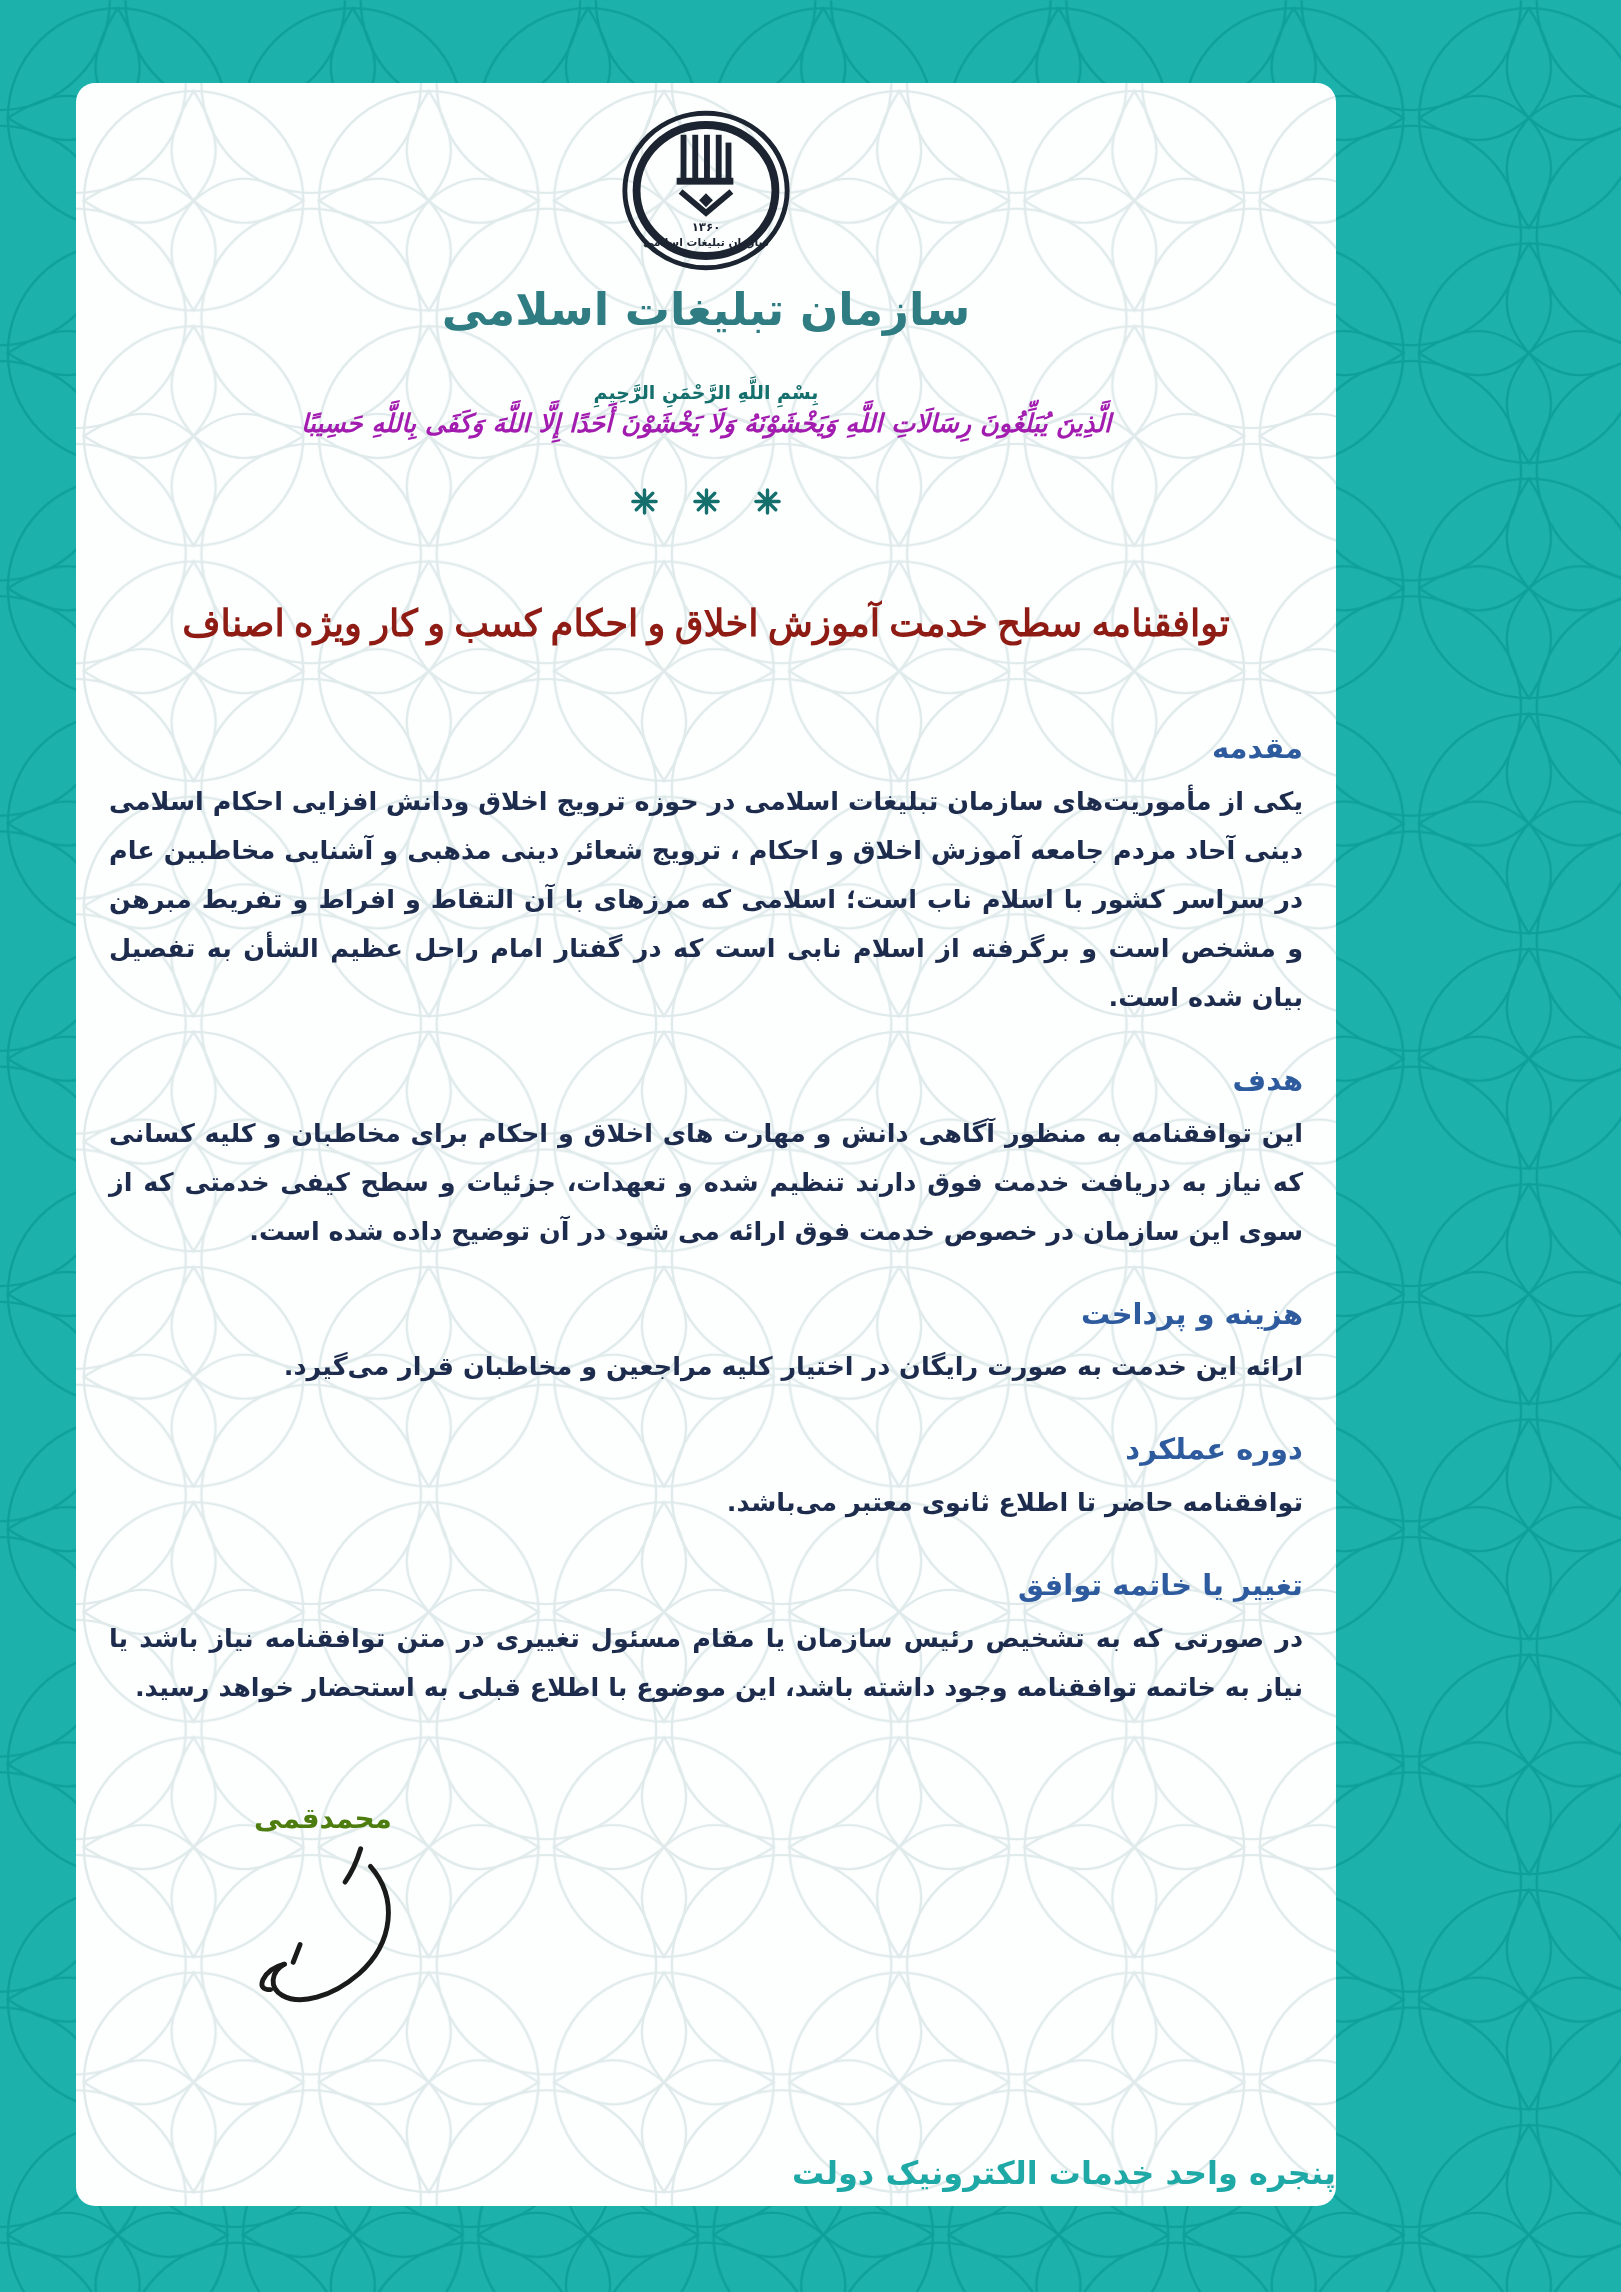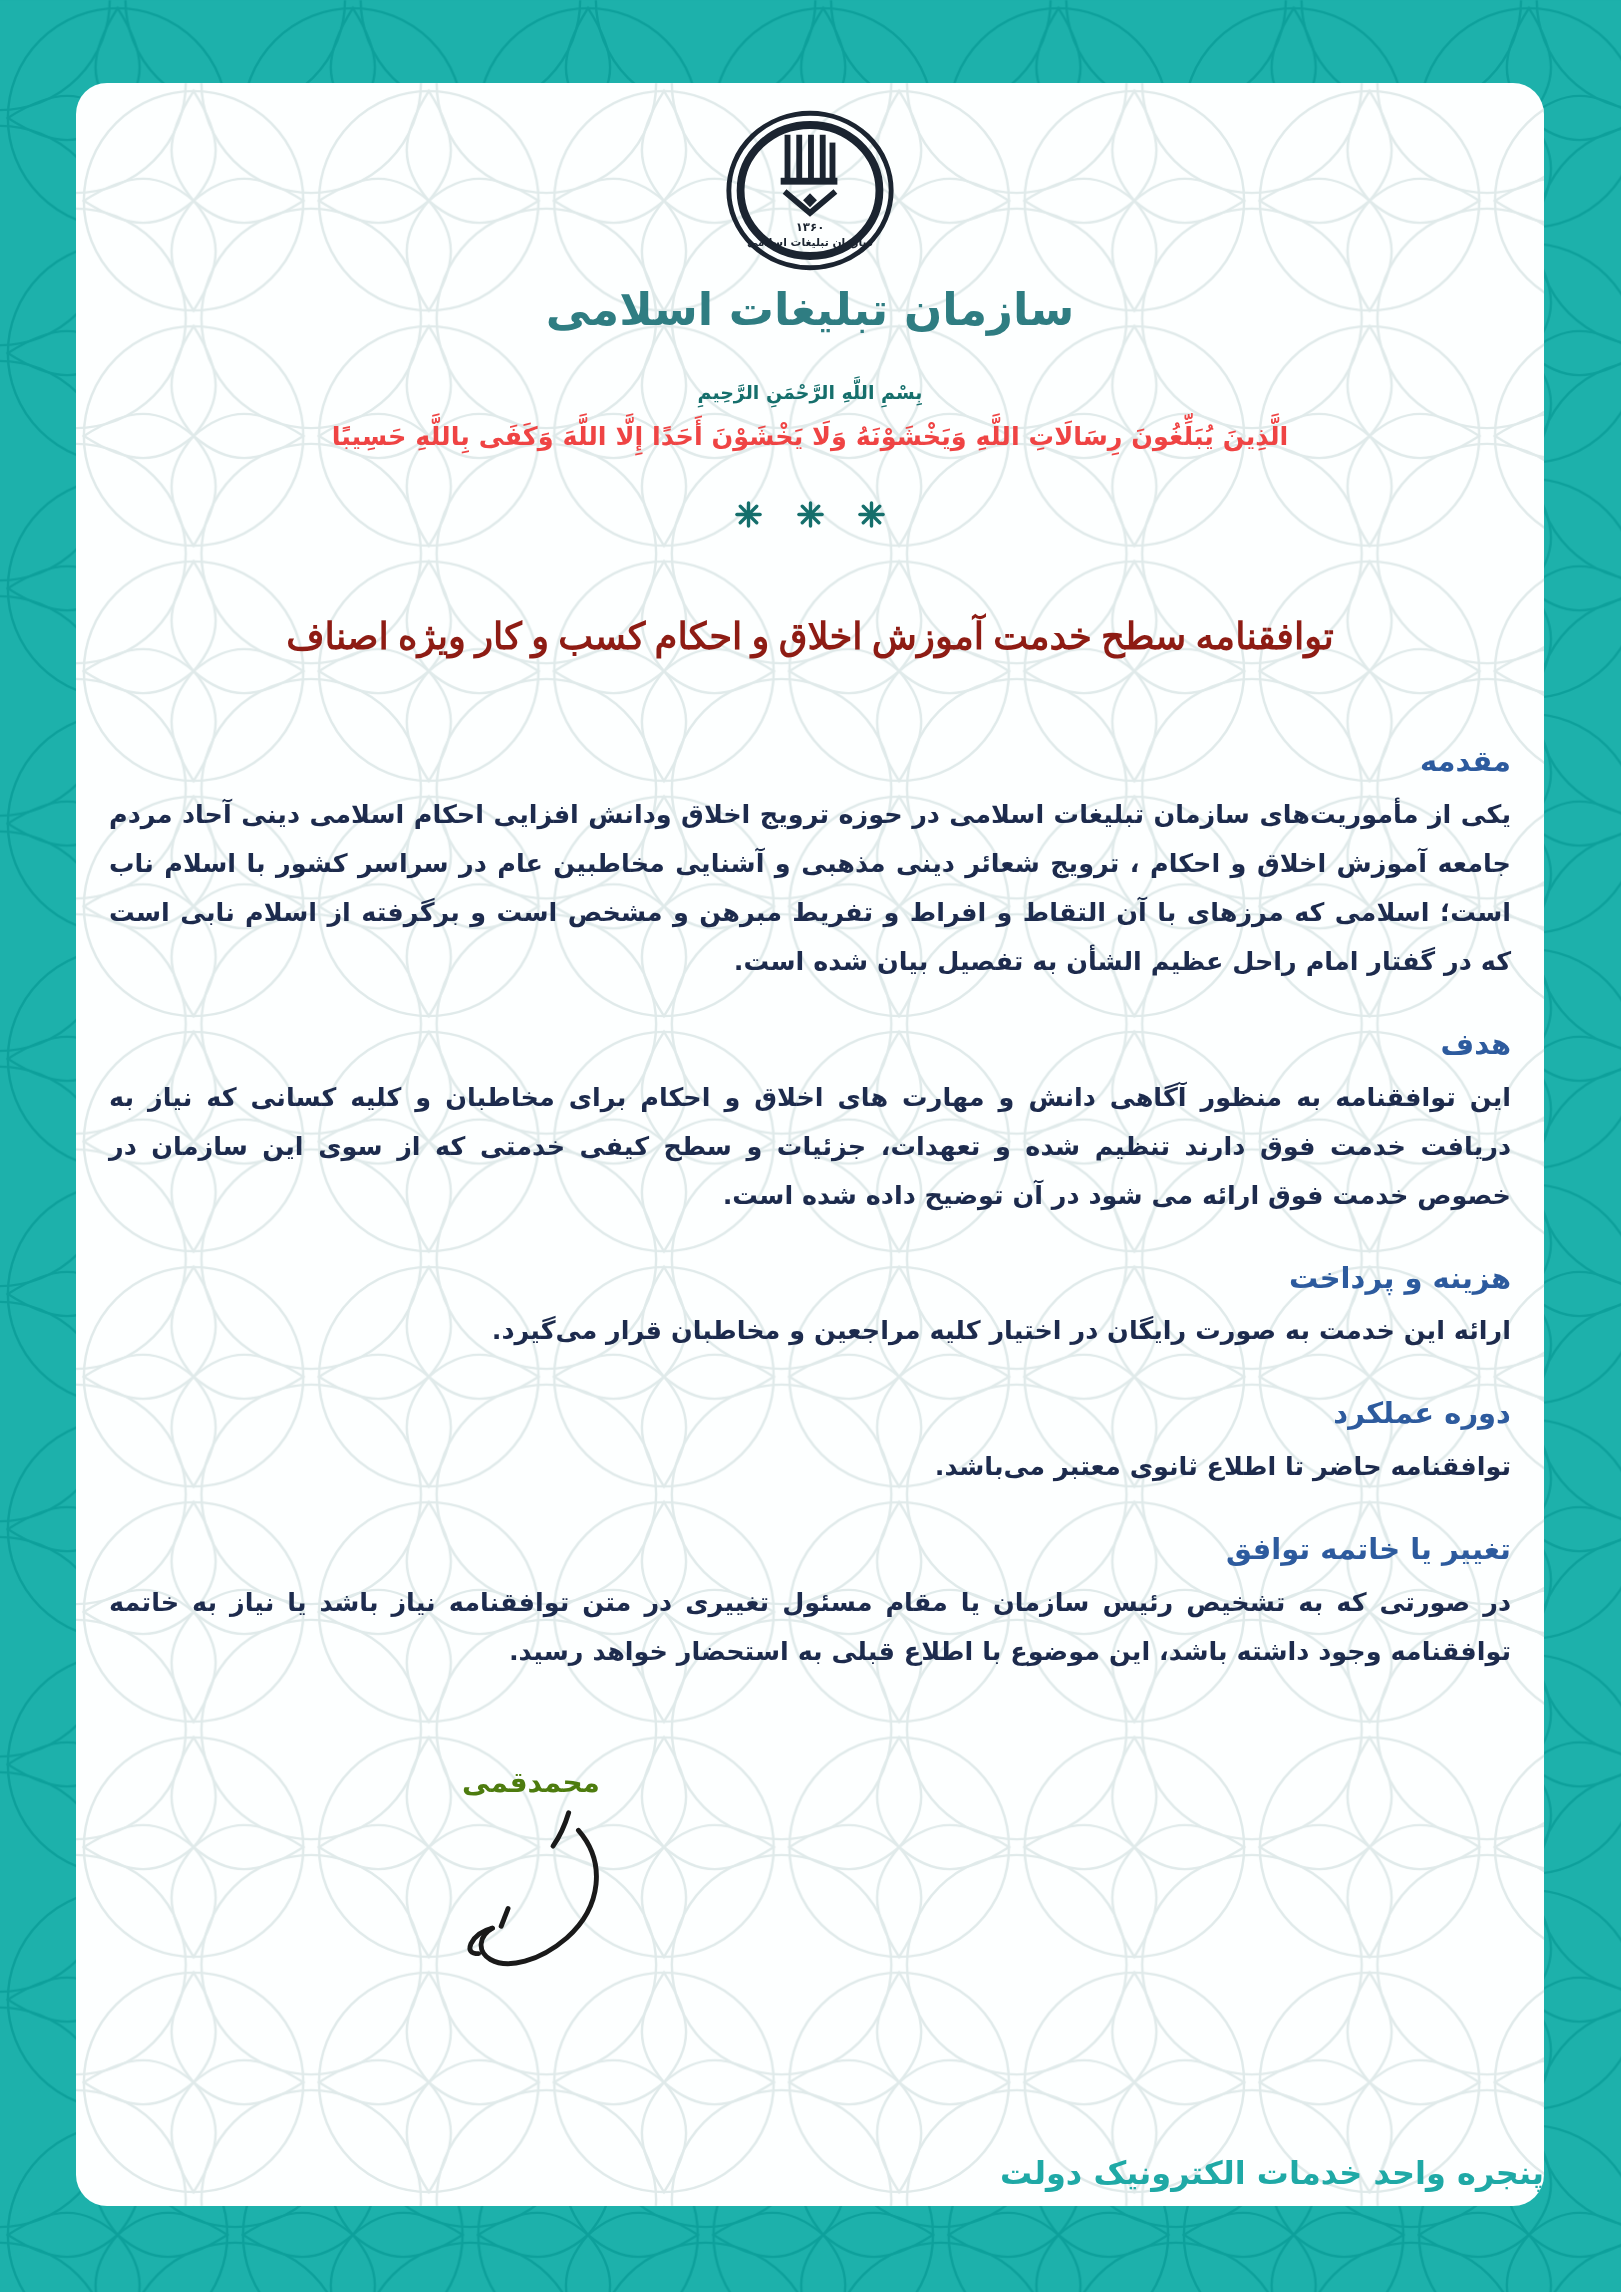--- a/index.html
+++ b/index.html
@@ -4,39 +4,39 @@
 <style>
   html,body{margin:0;padding:0;}
   body{
     width:1621px;height:2293px;position:relative;overflow:hidden;
     font-family:"DejaVu Sans",sans-serif;
     background:#1db1ab;
   }
   svg{display:block;}
   .frame-pattern{position:absolute;left:0;top:0;z-index:0;}
   .page{
-    position:absolute;left:76px;top:83px;width:1468px;height:2123px;
-    background:#fdffff;border-radius:31px;z-index:1;overflow:hidden;
+    position:absolute;left:76px;top:83px;width:1260px;height:2123px;
+    background:#fdffff;border-radius:19px;z-index:1;overflow:hidden;
   }
   .page-pattern{position:absolute;left:0;top:0;z-index:0;}
   .content{
     position:relative;z-index:2;direction:rtl;text-align:right;
     padding:0 33px;color:#1d2b4d;
   }
   .logo-wrap{margin-top:23.5px;text-align:center;}
   .emblem{margin:0 auto;}
   .calligraphy{
     margin-top:9.8px;font-size:45px;font-weight:bold;color:#2f7d82;
     letter-spacing:-1px;text-align:center;
   }
   .bismillah{
     margin-top:45px;text-align:center;font-size:19px;font-weight:bold;color:#156f6c;
   }
   .verse{
-    margin-top:18px;text-align:center;font-size:25.5px;font-weight:bold;color:#ef4444;
+    margin-top:5px;text-align:center;font-size:25.5px;font-weight:bold;color:#a21caf;font-style:italic;
   }
   .ornament{margin-top:49px;text-align:center;}
   .ornament svg{display:inline-block;margin:0 13.7px;}
   .doc-title{
     margin:82px 0 0 0;text-align:center;font-size:37px;font-weight:bold;color:#8e1c14;font-family:Liberation Serif, serif;
   }
   .sections{margin-top:86px;}
   .section{margin-top:41px;}
   .section h2{
     margin:0 0 11.8px 0;font-size:29px;font-weight:bold;color:#2d5b9e;

